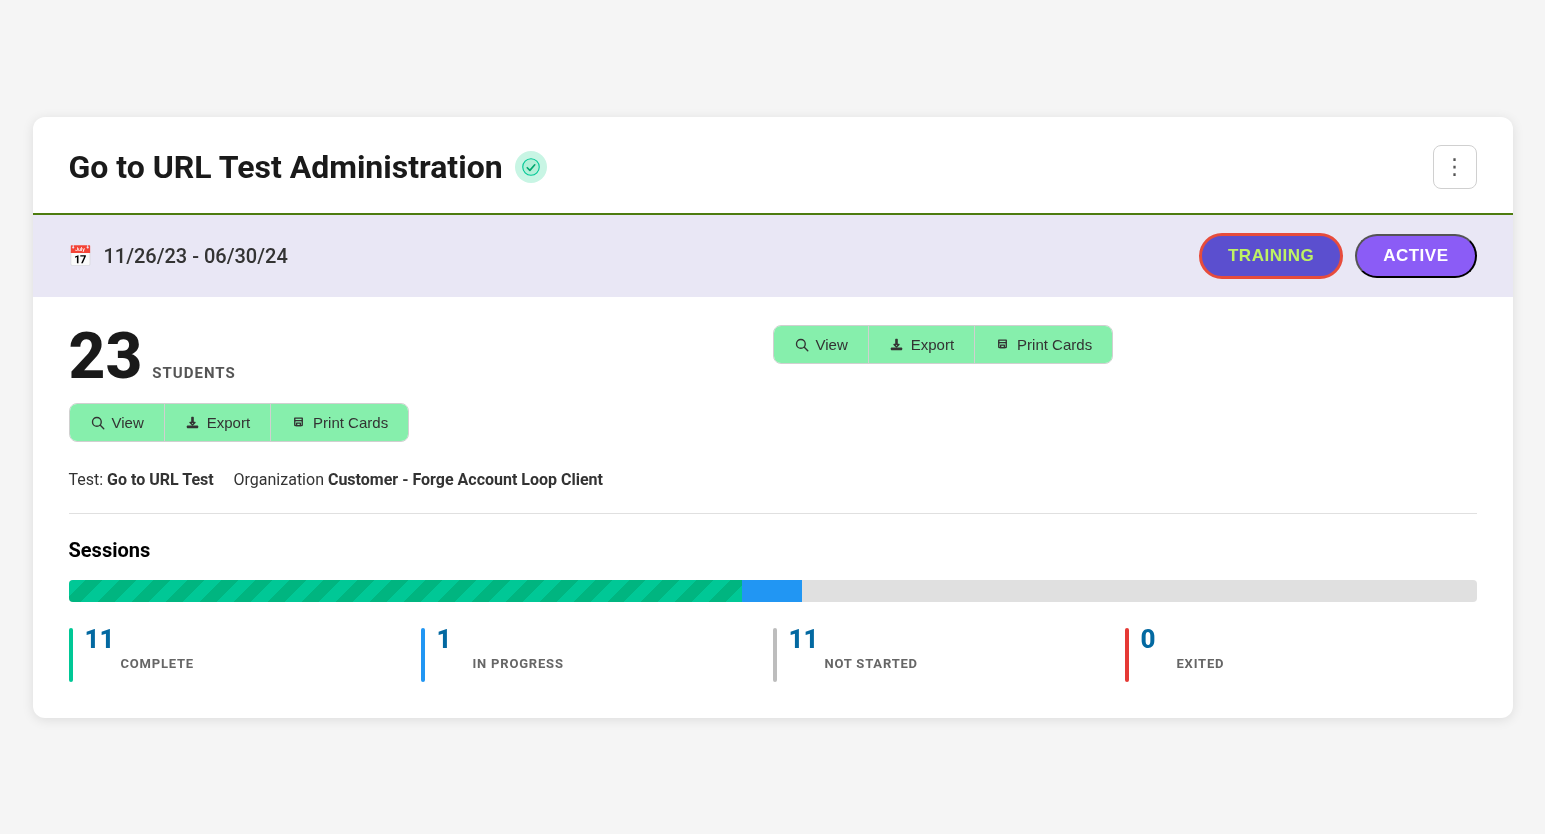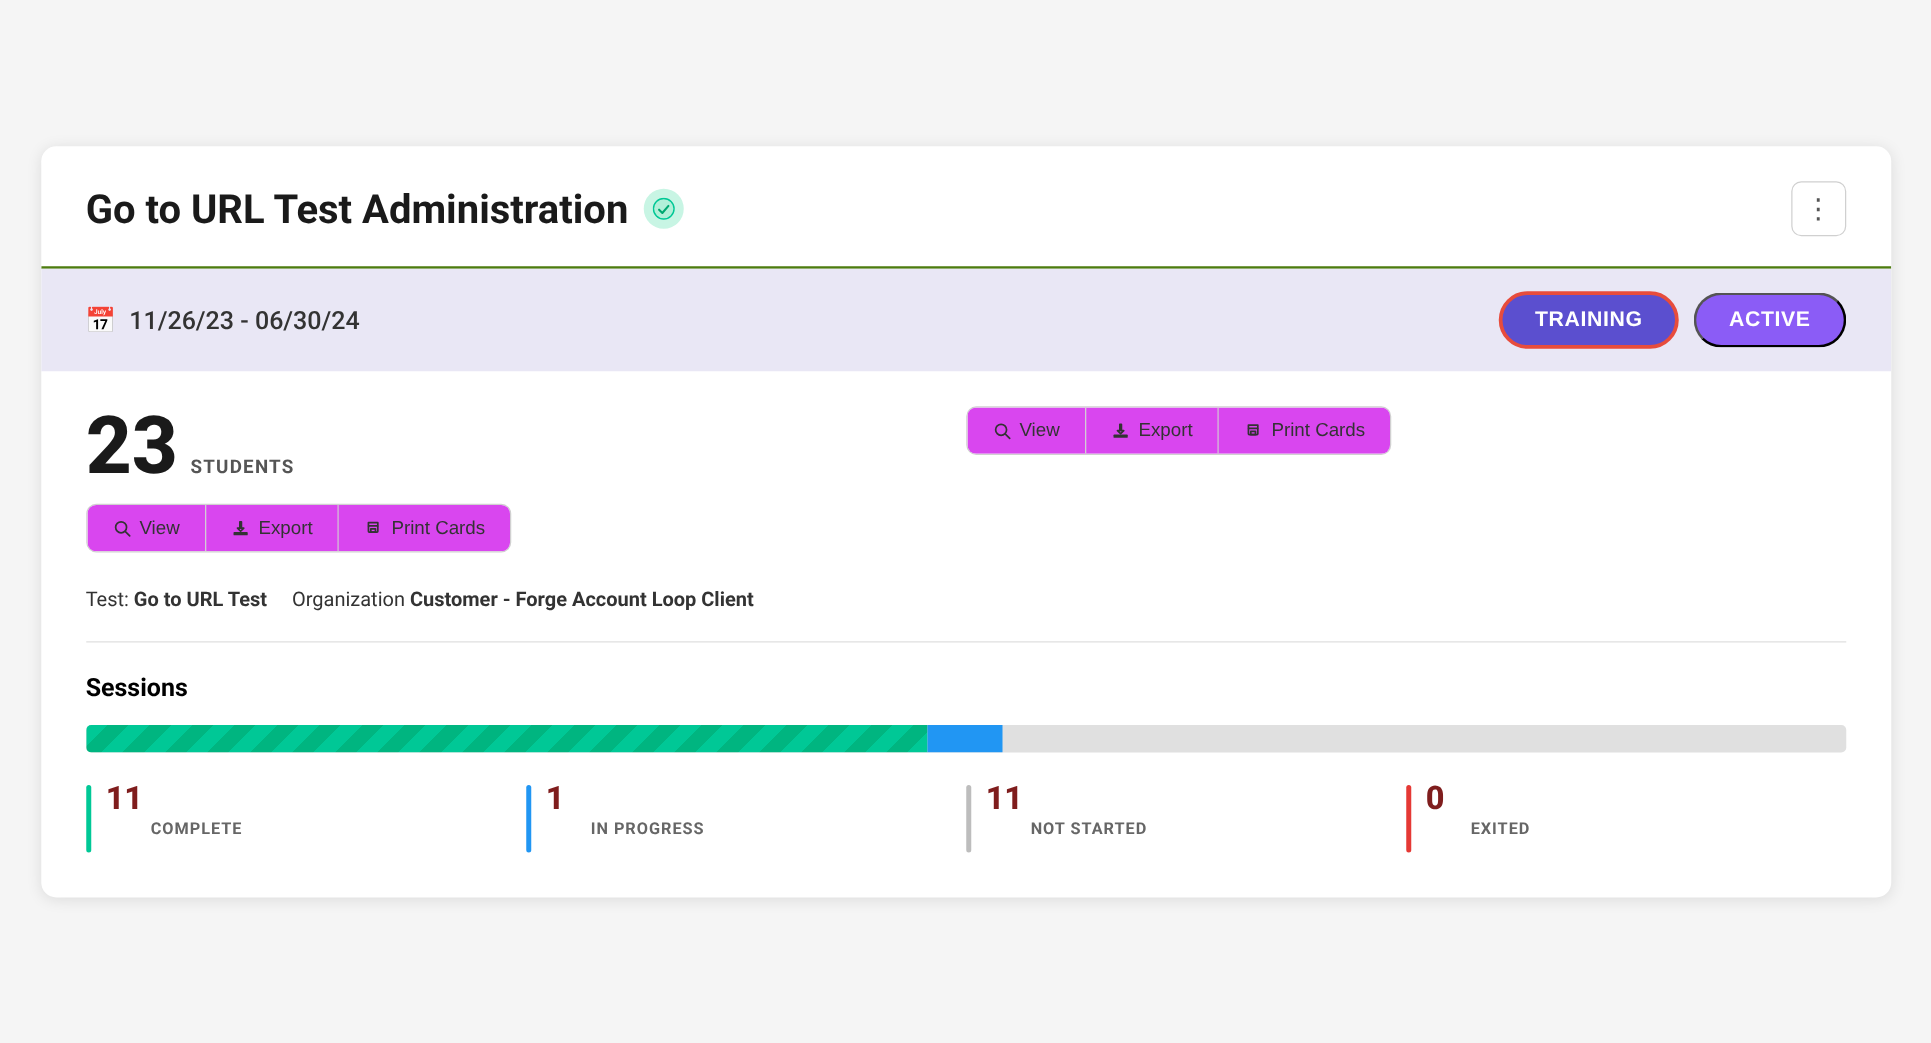--- a/index.html
+++ b/index.html
@@ -80,21 +80,21 @@
       font-size: 20px;
       color: #444;
     }
     .date-bar-badges {
       display: flex;
       align-items: center;
       gap: 12px;
     }
     .badge-training {
       background: #5b4fcf;
-      color: #ffffff;
+      color: #bef264;
       border-radius: 50px;
       padding: 10px 26px;
       font-size: 17px;
       font-weight: 700;
       letter-spacing: 0.5px;
       border: 3px solid #e74c3c;
       cursor: pointer;
     }
     .badge-active {
       background: #8b5cf6;
@@ -150,21 +150,21 @@
     }
     .action-btns {
       display: flex;
       gap: 0;
       border: 1.5px solid #d0d0d0;
       border-radius: 8px;
       overflow: hidden;
       width: fit-content;
     }
     .action-btn {
-      background: #d946ef;
+      background: #86efac;
       border: none;
       border-right: 1.5px solid #d0d0d0;
       padding: 10px 20px;
       font-size: 15px;
       color: #333;
       cursor: pointer;
       display: flex;
       align-items: center;
       gap: 7px;
       font-weight: 500;
@@ -233,21 +233,21 @@
       border-radius: 2px;
       margin-top: 2px;
     }
     .divider-green { background: #00c896; }
     .divider-blue { background: #2196f3; }
     .divider-gray { background: #bdbdbd; }
     .divider-red { background: #e53935; }
     .stat-item-content .stat-num {
       font-size: 26px;
       font-weight: 800;
-      color: #7f1d1d;
+      color: #0369a1;
       line-height: 1;
     }
     .stat-item-content .stat-lbl {
       font-size: 13px;
       font-weight: 700;
       color: #666;
       letter-spacing: 0.8px;
       margin-top: 4px;
       margin-left: 36px;
     }

